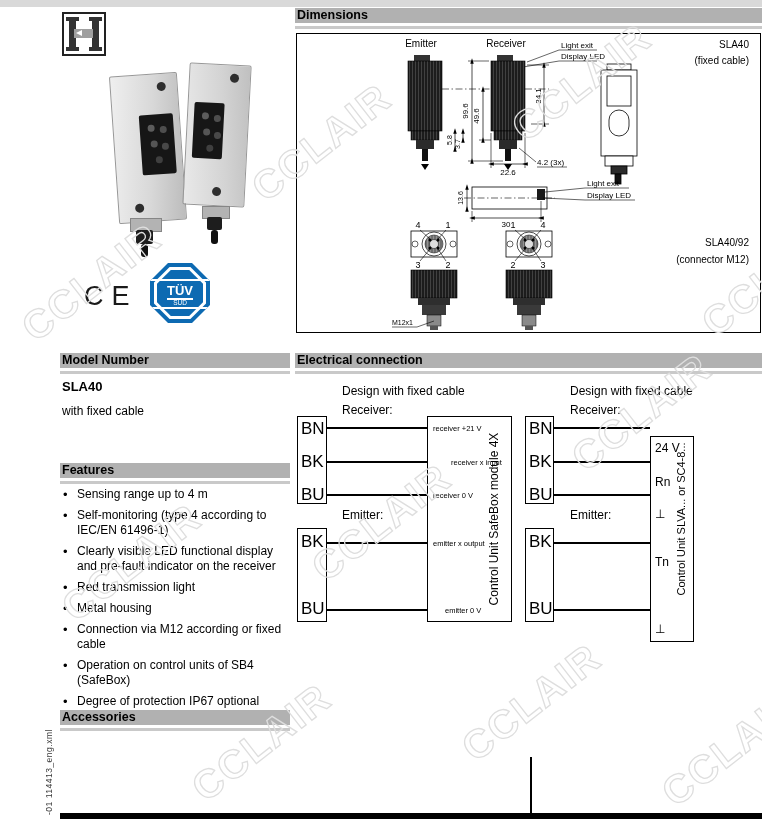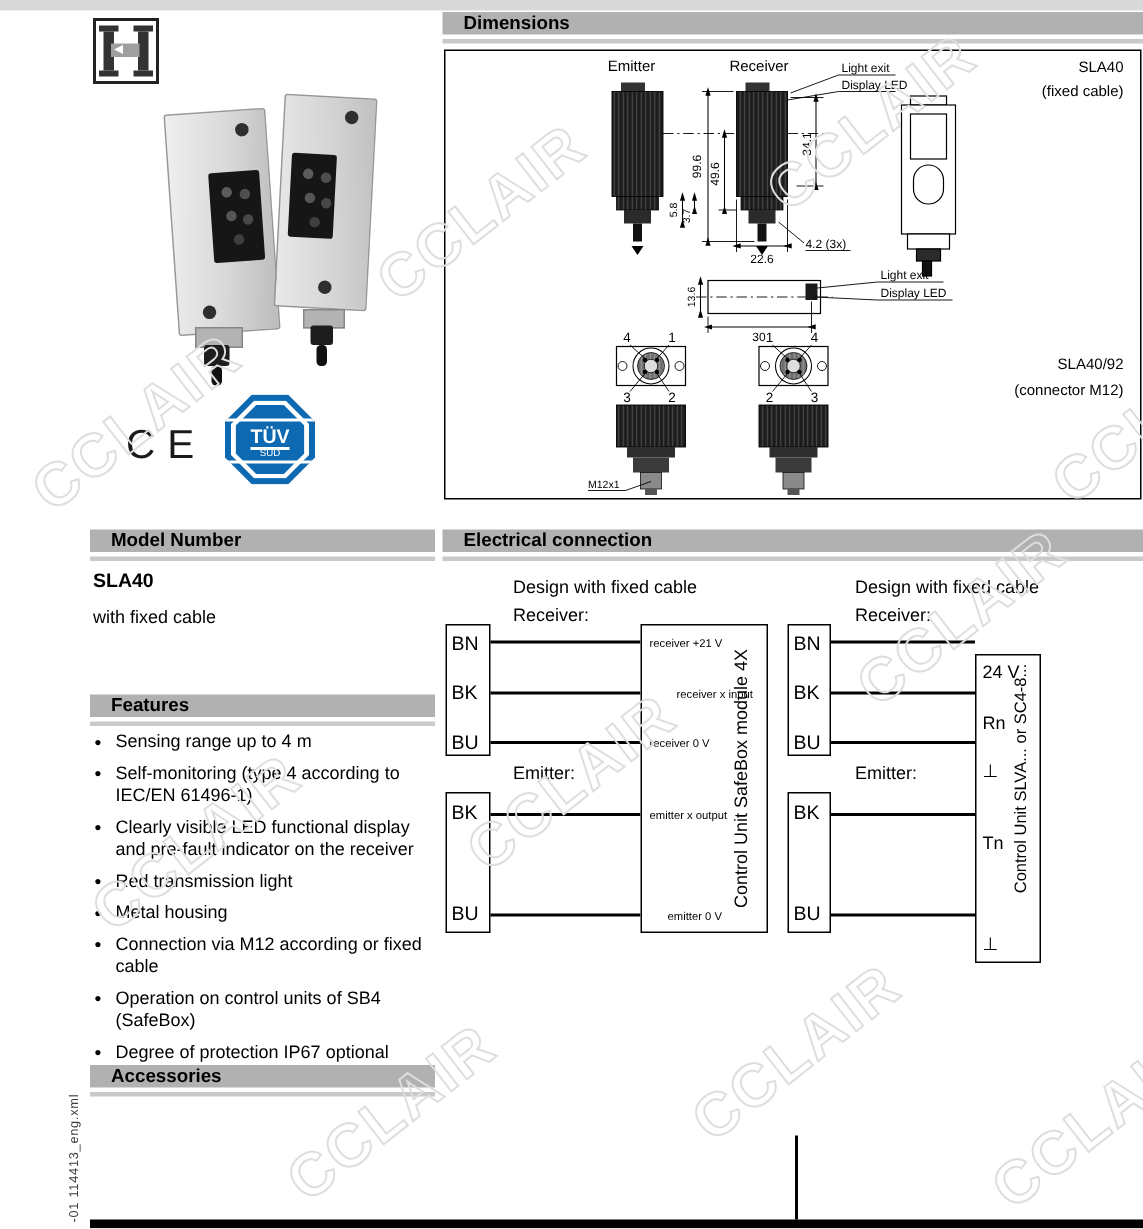--- a/index.html
+++ b/index.html
@@ -3,21 +3,21 @@
 <meta charset="utf-8">
 <style>
   html,body{margin:0;padding:0;background:#fff;}
   .page{position:relative;width:762px;height:819px;background:#fff;overflow:hidden;
         font-family:"Liberation Sans",sans-serif;color:#000;}
   .abs{position:absolute;}
   
   .topstrip{left:0;top:0;width:762px;height:7px;background:#d9d9d9;}
   
   .sechead{height:15px;background:#b1b1b1;font-weight:bold;font-size:12.5px;line-height:15px;
-           padding-left:14px;box-sizing:border-box;}
+           padding-left:2px;box-sizing:border-box;}
   .sechead::after{content:"";position:absolute;left:0;right:0;top:18px;height:3px;background:#c9c9c9;}
   
   .wm{font-weight:bold;font-size:40px;letter-spacing:2px;color:transparent;
       -webkit-text-stroke:1.3px #dedede;transform:rotate(-38deg);pointer-events:none;z-index:6;}
   
   .symbox{left:62px;top:12px;width:44px;height:44px;border:2.5px solid #222;background:#fff;box-sizing:border-box;}
   .ibeam{position:absolute;width:7px;height:26px;background:#333;top:7px;}
   .ibeam::before,.ibeam::after{content:"";position:absolute;left:-3px;width:13px;height:4px;background:#333;}
   .ibeam::before{top:-4px;} .ibeam::after{bottom:-4px;}
   .graybar{position:absolute;left:10px;top:15px;width:19px;height:9px;background:#9f9f9f;}
@@ -55,21 +55,21 @@
   .acc-desc{font-size:12px;line-height:15px;margin-bottom:7px;}
   
   .dimbox{left:296px;top:33px;width:465px;height:300px;border:1.5px solid #000;box-sizing:border-box;background:#fff;}
   svg text{font-family:"Liberation Sans",sans-serif;fill:#000;}
   .t10{font-size:10px;} .t9{font-size:9px;} .t8{font-size:8px;} .t7{font-size:7px;}
   .thin{stroke:#000;stroke-width:0.6;} .dim{stroke:#000;stroke-width:0.7;}
   .dashdot{stroke:#000;stroke-width:0.6;stroke-dasharray:7 2.5 1.5 2.5;}
   
   .elabel{font-size:12px;margin-left:45px;}
   .pinbox{border:1.6px solid #000;background:#fff;box-sizing:border-box;}
-  .pin{position:absolute;left:3px;font-size:13px;line-height:14px;}
+  .pin{position:absolute;left:3px;font-size:17px;line-height:14px;}
   .wire{background:#000;height:1.5px;}
   .term-s{font-size:7.5px;line-height:9px;}
   .term-l{font-size:12px;line-height:15px;}
   .vtext{transform:translate(-50%,-50%) rotate(-90deg);white-space:nowrap;}
   
   .sidetext{left:44px;top:815px;transform-origin:0 0;transform:rotate(-90deg);
             font-size:8.5px;color:#3a3a3a;white-space:nowrap;letter-spacing:0.5px;}
   .botbar{left:60px;top:813px;width:702px;height:6px;background:#000;}
   .vdiv{left:530px;top:757px;width:1.5px;height:56px;background:#000;}
 </style>

